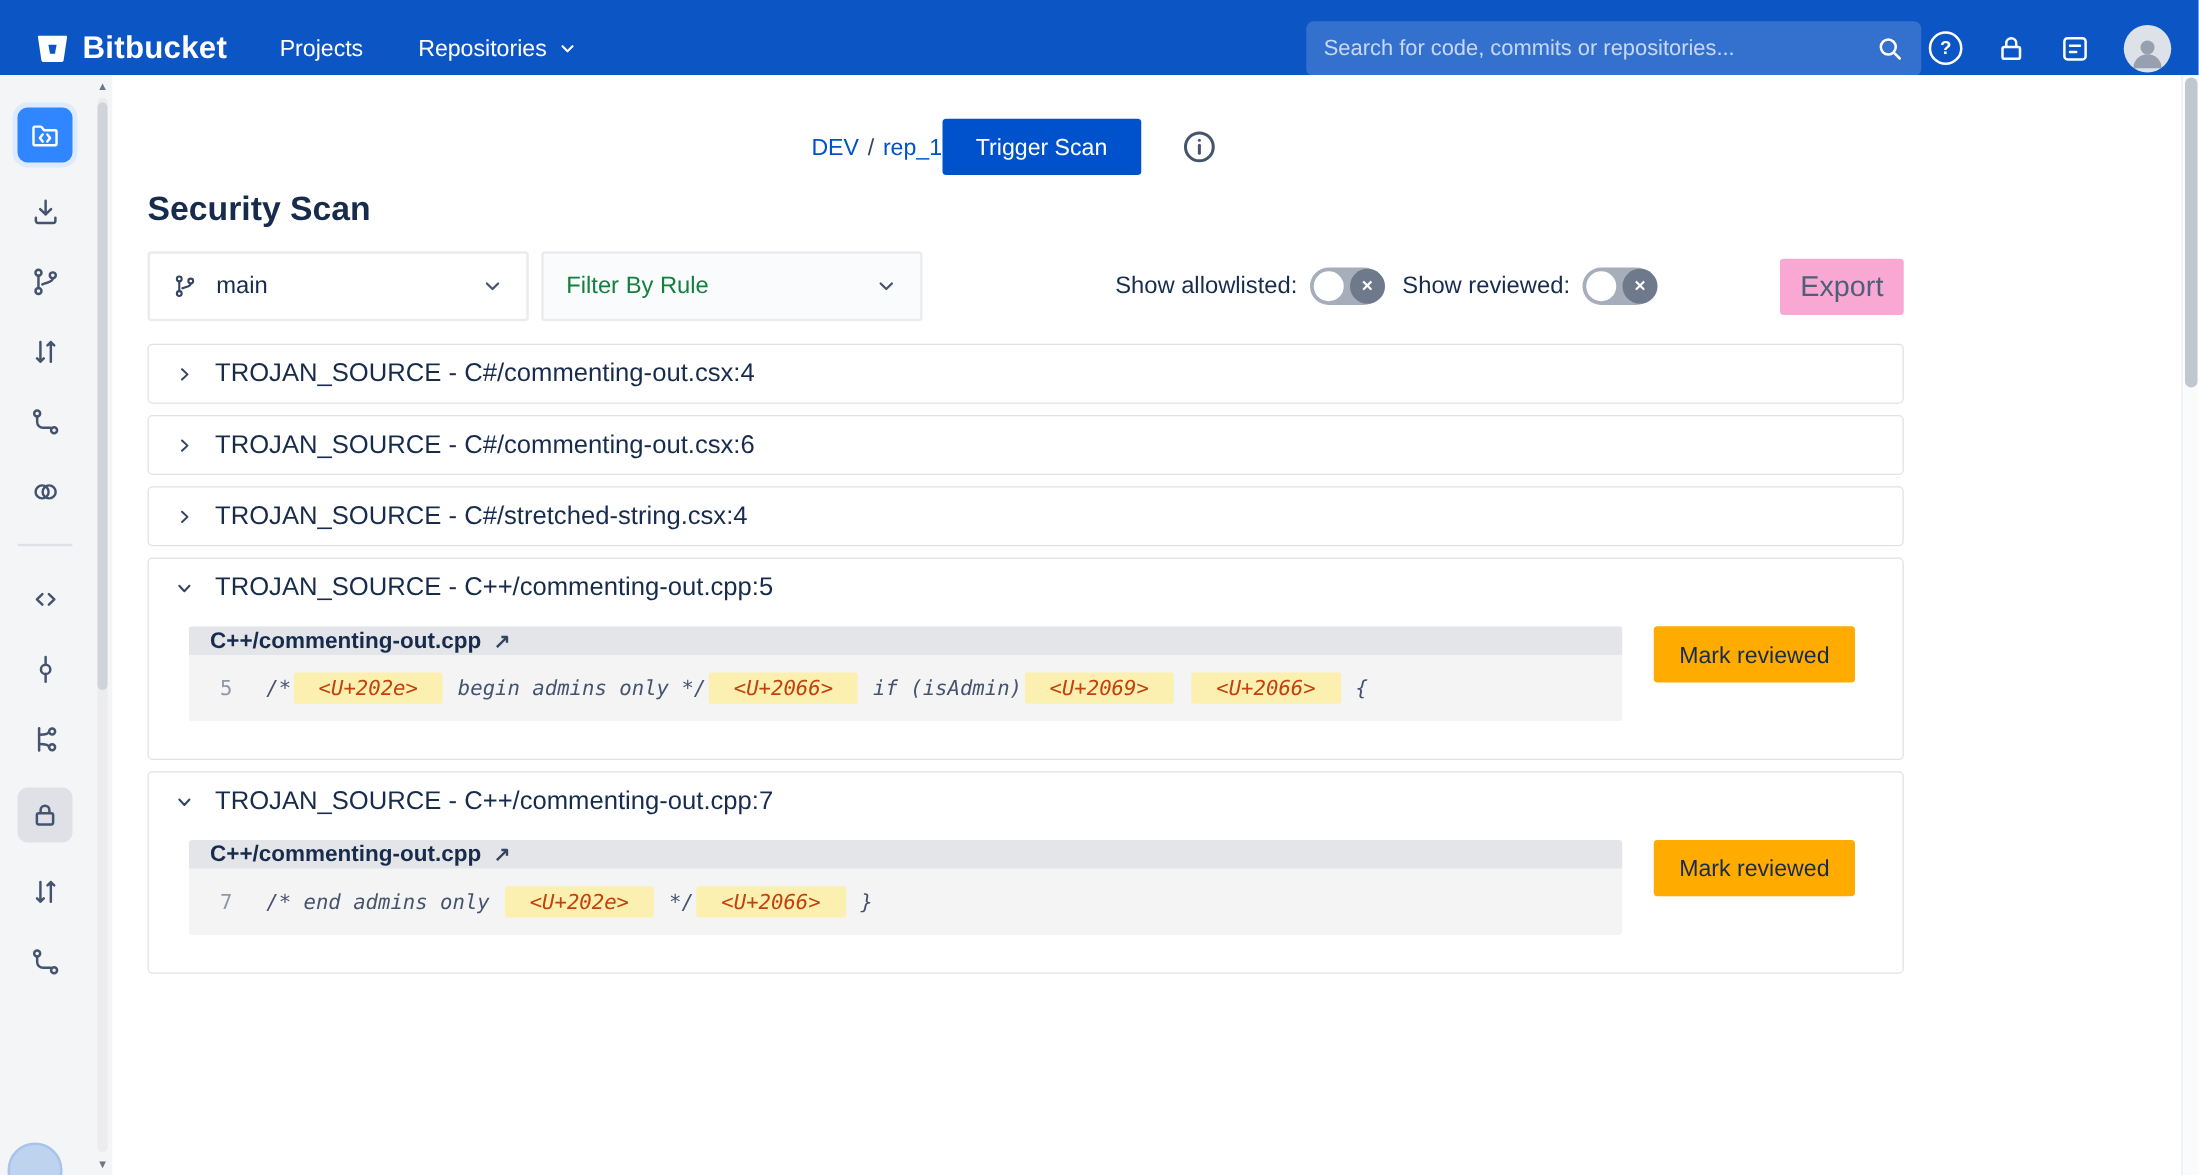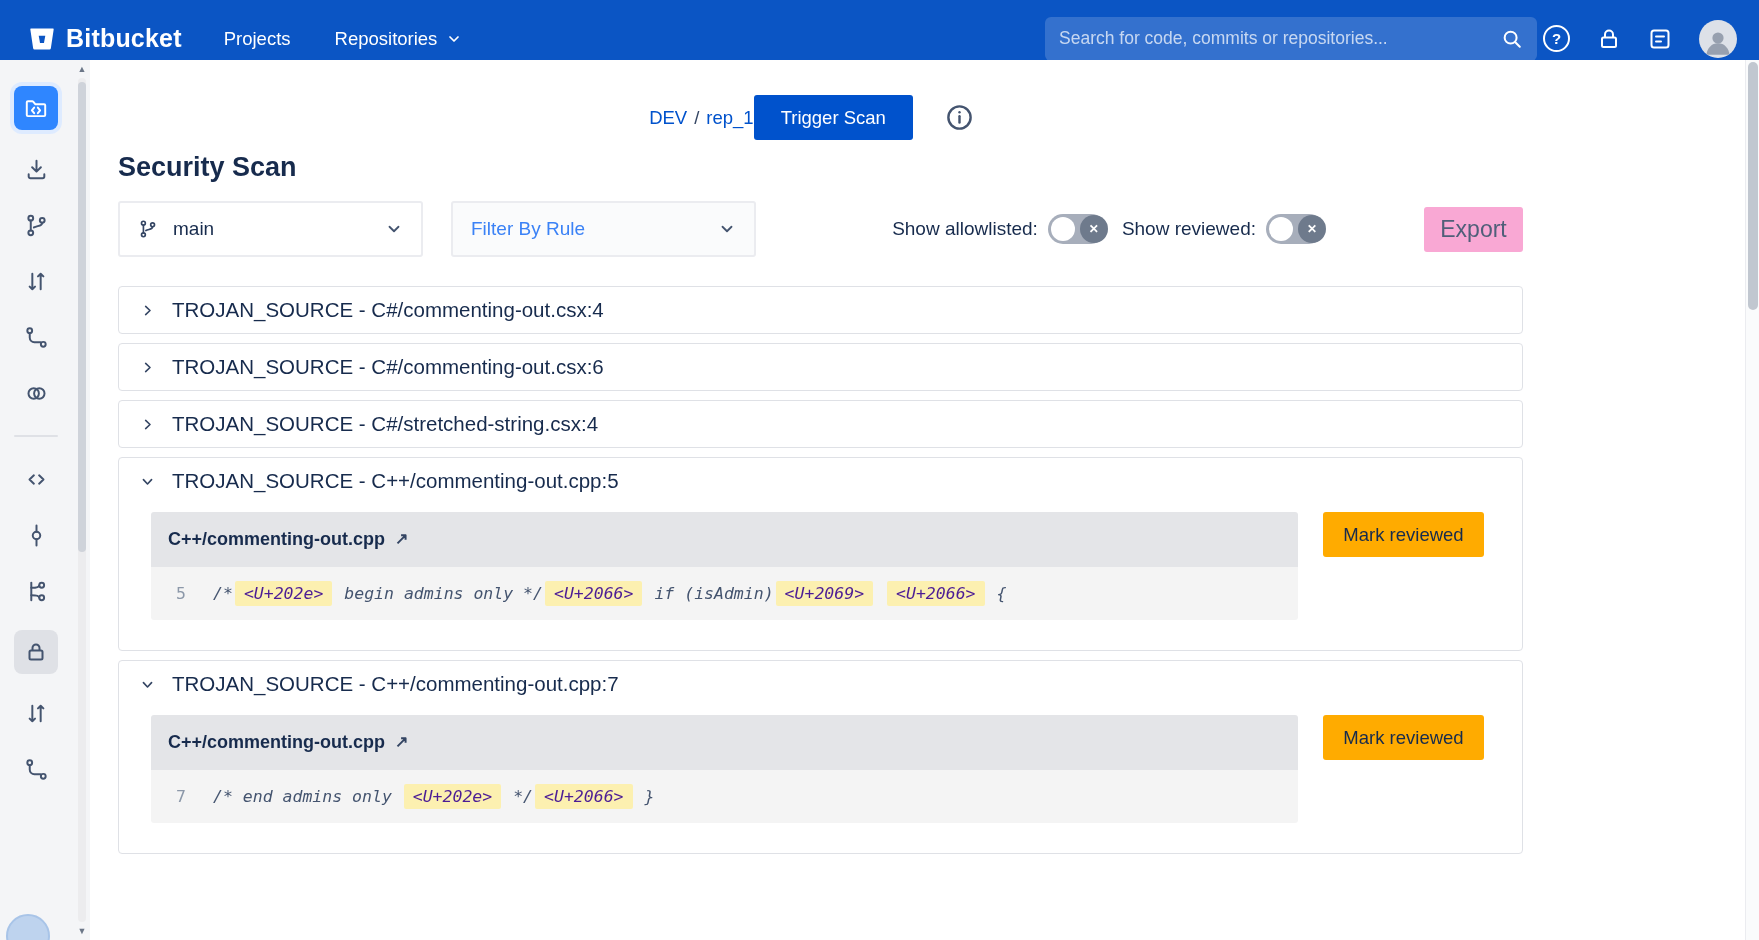--- a/index.html
+++ b/index.html
@@ -45,45 +45,45 @@
   .breadcrumb{font-size:18.5px}
   .breadcrumb a{color:var(--link,#0052cc);text-decoration:none;cursor:pointer}
   .breadcrumb .sep{color:#344563;margin:0 7px}
   .top-actions{display:flex;align-items:center;gap:32px}
   .btn-primary{height:45px;padding:0 27px;background:var(--primary-btn-bg,#0052cc);color:#fff;border:none;border-radius:3px;font-size:18.5px;font-family:"Liberation Sans",sans-serif;cursor:pointer}
   .page-title{font-size:27px;font-weight:600;margin:12px 0 18px;color:var(--text-primary,#172b4d)}
 
   
   .filters-row{display:flex;align-items:center}
   .select{height:56px;width:305px;border:2px solid #ebecf0;border-radius:3px;display:flex;align-items:center;padding:0 18px;gap:15px;font-size:19px;cursor:pointer;background:#fff;color:var(--text-primary,#172b4d)}
-  .select.rule{background:#fafbfc;color:#3b82f6;margin-left:28px}
+  .select.rule{background:#fafbfc;color:#15803d;margin-left:10px}
   .select .chev{margin-left:auto;display:flex}
   .toggles{display:flex;align-items:center;margin-left:auto}
   .toggle-label{font-size:19px;margin-right:10px;white-space:nowrap}
   .toggle{position:relative;width:58px;height:30px;border-radius:15px;background:#a7aebb;cursor:pointer;flex:none}
   .toggle .knob{position:absolute;left:3px;top:3px;width:24px;height:24px;background:#fff;border-radius:50%}
   .toggle .xbadge{position:absolute;right:-2px;top:1px;width:28px;height:28px;border-radius:50%;background:#6e7a8c;color:#fff;display:flex;align-items:center;justify-content:center;font-size:12px;font-weight:700}
   .toggle.first{margin-right:16px}
   .btn-export{height:45px;width:99px;margin-left:100px;background:#f9a8d4;border:none;border-radius:3px;color:#505f79;font-size:23px;font-family:"Liberation Sans",sans-serif;cursor:pointer}
 
   
-  .findings{margin-top:29px;display:flex;flex-direction:column;gap:9px}
+  .findings{margin-top:18px;display:flex;flex-direction:column;gap:9px}
   .card{border:1px solid #dfe1e6;border-radius:4px;background:#fff}
   .card-head{display:flex;align-items:center;gap:17px;padding:10px 21px;cursor:pointer;min-height:46px}
   .card-head .chevwrap{display:flex;width:15px;justify-content:center}
   .card-title{font-size:20.5px;color:var(--text-primary,#172b4d)}
   .card-body{display:flex;align-items:flex-start;justify-content:space-between;padding:8px 38px 30px 32px}
   .code-block{width:1147px;border-radius:3px;overflow:hidden}
-  .code-header{background:#e4e5e8;padding:17px 17px;display:flex;align-items:flex-start;gap:10px}
+  .code-header{background:#e4e5e8;padding:1px 17px;display:flex;align-items:flex-end;gap:10px}
   .file-name{font-size:18px;font-weight:700;cursor:pointer}
   .ext-arrow{font-size:16px;color:#344563;cursor:pointer;font-weight:700}
   .code-line{background:#f4f4f4;padding:17px 17px;display:flex;align-items:center;font-family:"DejaVu Sans Mono",monospace;font-size:16.5px;font-style:italic;color:#44546f}
   .line-no{font-style:normal;color:#8c98a9;width:18px;margin-right:27px;text-align:right;flex:none}
   .code-text{white-space:pre-wrap}
-  .code-text .hl{background:var(--highlight-bg,#fcf0b0);padding:3px 9px;border-radius:2px;color:#4c1d95;margin:0 2px}
+  .code-text .hl{background:var(--highlight-bg,#fcf0b0);padding:3px 20px;border-radius:2px;color:#c2410c;margin:0 2px}
   .btn-warn{height:45px;width:161px;background:var(--warning-btn-bg,#ffab00);border:none;border-radius:3px;font-size:18.5px;color:#172b4d;font-family:"Liberation Sans",sans-serif;cursor:pointer}
 
   
   .page-scrollbar{position:absolute;right:0;top:0;bottom:0;width:14px;background:#fafbfc;border-left:1px solid #ebecf0}
   .page-thumb{position:absolute;top:2px;left:2px;width:10px;height:248px;background:#c1c7d0;border-radius:5px;cursor:pointer}
 </style>
 </head>
 <body>
 
 <header class="navbar">

